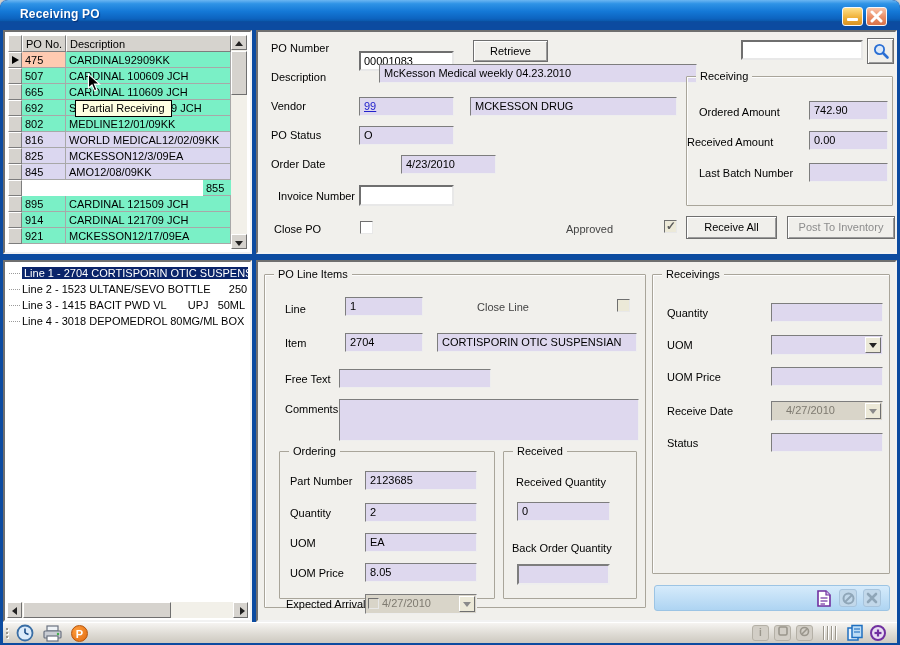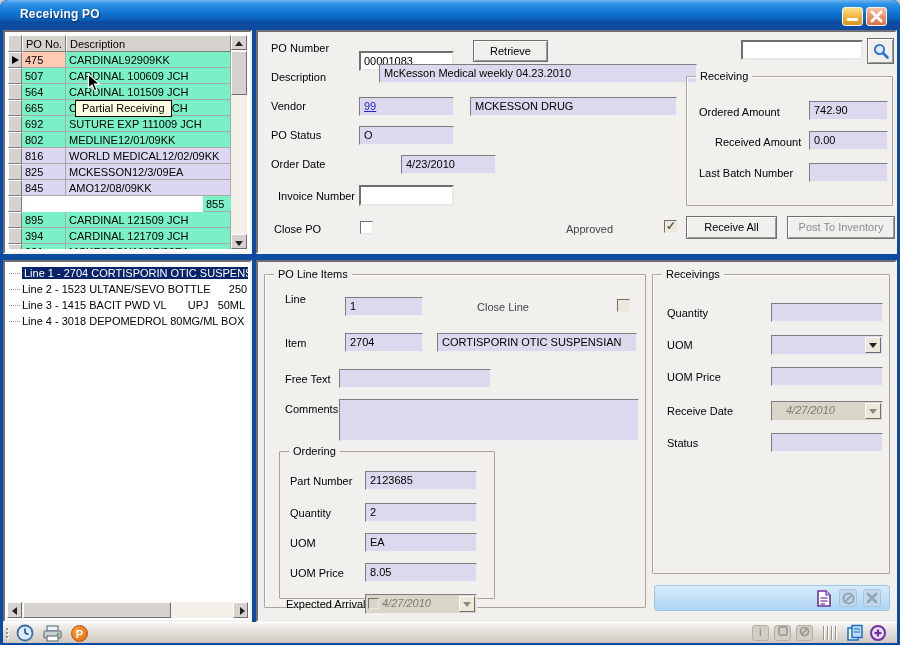--- a/index.html
+++ b/index.html
@@ -62,21 +62,21 @@
   .btn3d.disabled { color:#8d8d8d; }
   .link { color:#2222cc; text-decoration:underline; cursor:pointer; }
   .groupbox { position:absolute; border:1px solid #a9a59a; border-radius:1px; box-shadow:inset 1px 1px 0 #fdfdfd; }
   .legend { position:absolute; top:-7px; left:9px; background:#f1f0ec; padding:0 4px; font-size:11px; }
   .checkbox { position:absolute; width:13px; height:13px; background:#fff; border:1px solid; border-color:#6f6f6f #e8e8e8 #e8e8e8 #6f6f6f; }
   .checkbox.beige { background:#ece9d8; }
   .checkbox .chk { position:absolute; left:1px; top:-2px; font-size:12px; color:#5c5c5c; font-weight:bold; }
   .combo-btn { position:absolute; right:1px; top:1px; bottom:1px; width:16px; background:#ece9d8; border:1px solid; border-color:#fff #6f6f6f #6f6f6f #fff; }
   .combo-btn .tri { margin:5px auto 0; width:0; height:0; border-top:5px solid #222; border-left:4px solid transparent; border-right:4px solid transparent; }
   .combo-btn.gray .tri { border-top-color:#8a8a8a; }
-  .date-disabled { background:#d9d5c9; color:#7e7a70;font-style:italic; }
+  .date-disabled { background:#d9d5c9; color:#7e7a70; }
 
   
   .tree { position:absolute; left:2px; top:4px; right:2px; bottom:20px; overflow:hidden; }
   .tree-item { height:16px; line-height:15px; white-space:pre; padding-left:15px; position:relative; font-size:11px; overflow:hidden; }
   .tree-item::before { content:""; position:absolute; left:2px; top:7px; width:11px; border-top:1px dotted #9a9a9a; }
   .tree-item.selected span { background:#0a246a; color:#fff; padding:0 2px; }
 
   
   .blue-strip { position:absolute; background:linear-gradient(180deg,#d6ebfb,#aed4f2); border:1px solid #9cc4e4; border-radius:3px; display:flex; align-items:center; justify-content:flex-end; gap:6px; padding-right:8px; }
   .strip-icon { width:18px; height:18px; display:flex; align-items:center; justify-content:center; }
@@ -127,25 +127,20 @@
               <div class="cell po-col" style="background: rgb(255, 202, 177);">475</div>
               <div class="cell desc-col" style="background: rgb(122, 240, 198);">CARDINAL92909KK</div>
             </div>
             <div class="grid-row">
               <div class="cell sel-col"></div>
               <div class="cell po-col" style="background: rgb(122, 240, 198);">507</div>
               <div class="cell desc-col" style="background: rgb(122, 240, 198);">CARDINAL 100609 JCH</div>
             </div>
             <div class="grid-row">
               <div class="cell sel-col"></div>
-              <div class="cell po-col" style="background: rgb(122, 240, 198);">564</div>
-              <div class="cell desc-col" style="background: rgb(122, 240, 198);">CARDINAL 101509 JCH</div>
-            </div>
-            <div class="grid-row">
-              <div class="cell sel-col"></div>
               <div class="cell po-col" style="background: rgb(122, 240, 198);">665</div>
               <div class="cell desc-col" style="background: rgb(122, 240, 198);">CARDINAL 110609 JCH</div>
             </div>
             <div class="grid-row">
               <div class="cell sel-col"></div>
               <div class="cell po-col" style="background: rgb(122, 240, 198);">692</div>
               <div class="cell desc-col" style="background: rgb(122, 240, 198);">SUTURE EXP 111009 JCH</div>
             </div>
             <div class="grid-row">
               <div class="cell sel-col"></div>
@@ -171,21 +166,21 @@
               <div class="cell sel-col"></div>
               <div class="cell po-col" style="background: rgb(122, 240, 198);">855</div>
             </div>
             <div class="grid-row">
               <div class="cell sel-col"></div>
               <div class="cell po-col" style="background: rgb(122, 240, 198);">895</div>
               <div class="cell desc-col" style="background: rgb(122, 240, 198);">CARDINAL 121509 JCH</div>
             </div>
             <div class="grid-row">
               <div class="cell sel-col"></div>
-              <div class="cell po-col" style="background: rgb(122, 240, 198);">394</div>
+              <div class="cell po-col" style="background: rgb(122, 240, 198);">914</div>
               <div class="cell desc-col" style="background: rgb(122, 240, 198);">CARDINAL 121709 JCH</div>
             </div>
             <div class="grid-row">
               <div class="cell sel-col"></div>
               <div class="cell po-col" style="background: rgb(122, 240, 198);">921</div>
               <div class="cell desc-col" style="background: rgb(122, 240, 198);">MCKESSON12/17/09EA</div>
             </div>
           </div>
         <div class="vscroll">
           <div class="sb-btn" style="top:0">
@@ -238,21 +233,21 @@
 
       <div class="lbl" style="left:308px; top:191px; color:#444;">Approved</div>
       <div class="checkbox beige" style="left:406px; top:188px;">
           <span class="chk">✓</span>
         </div>
 
       <div class="groupbox" style="left:428px; top:44px; width:207px; height:130px;">
         <div class="legend">Receiving</div>
         <div class="lbl" style="left:12px; top:29px;">Ordered Amount</div>
         <div class="fld" style="left:122px; top:24px; width:79px;">742.90</div>
-        <div class="lbl" style="left:28px; top:59px;">Received Amount</div>
+        <div class="lbl" style="left:0; top:59px;">Received Amount</div>
         <div class="fld" style="left:122px; top:54px; width:79px;">0.00</div>
         <div class="lbl" style="left:12px; top:90px;">Last Batch Number</div>
         <div class="fld" style="left:122px; top:86px; width:79px;"></div>
       </div>
 
       <div class="btn3d" style="left:428px; top:184px; width:91px; height:23px; line-height:21px;">Receive All</div>
       <div class="btn3d disabled" style="left:529px; top:184px; width:108px; height:23px; line-height:21px;">Post To Inventory</div>
     </div>
 
     <div class="panel tree-panel">
@@ -271,21 +266,21 @@
             <div class="tri-right"></div>
           </div>
       </div>
     </div>
 
     <div class="panel detail-panel">
 
       <div class="groupbox" style="left:6px; top:12px; width:382px; height:334px;">
         <div class="legend">PO Line Items</div>
 
-        <div class="lbl" style="left:20px; top:18px;">Line</div>
+        <div class="lbl" style="left:20px; top:28px;">Line</div>
         <div class="fld" style="left:80px; top:22px; width:78px;">1</div>
         <div class="lbl" style="left:212px; top:26px; color:#444;">Close Line</div>
         <div class="checkbox beige" style="left:352px; top:24px;"></div>
 
         <div class="lbl" style="left:20px; top:62px;">Item</div>
         <div class="fld" style="left:80px; top:58px; width:78px;">2704</div>
         <div class="fld" style="left:172px; top:58px; width:200px;">CORTISPORIN OTIC SUSPENSIAN</div>
 
         <div class="lbl" style="left:20px; top:98px;">Free Text</div>
         <div class="fld" style="left:74px; top:94px; width:152px;"></div>
@@ -306,20 +301,27 @@
           <div class="lbl" style="left:6px; top:146px;">Expected Arrival</div>
           <div class="fld date-disabled" style="left:85px; top:142px; width:112px; height:20px; padding-left:16px;">
             <div class="checkbox" style="left:2px; top:3px; width:11px; height:11px; background:#d9d5c9;"></div>
             <span>4/27/2010</span>
             <div class="combo-btn gray">
                 <div class="tri"></div>
               </div>
           </div>
         </div>
 
+        <div class="groupbox" style="left:238px; top:176px; width:134px; height:148px; box-shadow:none;">
+          <div class="legend" style="background:#f1f0ec;">Received</div>
+          <div class="lbl" style="left:12px; top:24px;">Received Quantity</div>
+          <div class="fld" style="left:13px; top:50px; width:93px;">0</div>
+          <div class="lbl" style="left:8px; top:90px;">Back Order Quantity</div>
+          <div class="fld" style="left:13px; top:112px; width:93px; height:21px; border-width:2px;"></div>
+        </div>
       </div>
 
       <div class="groupbox" style="left:394px; top:12px; width:238px; height:300px;">
         <div class="legend">Receivings</div>
         <div class="lbl" style="left:14px; top:32px;">Quantity</div>
         <div class="fld" style="left:118px; top:28px; width:112px;"></div>
         <div class="lbl" style="left:14px; top:64px;">UOM</div>
         <div class="fld" style="left:118px; top:60px; width:112px; height:20px;">
           <span></span>
           <div class="combo-btn">

